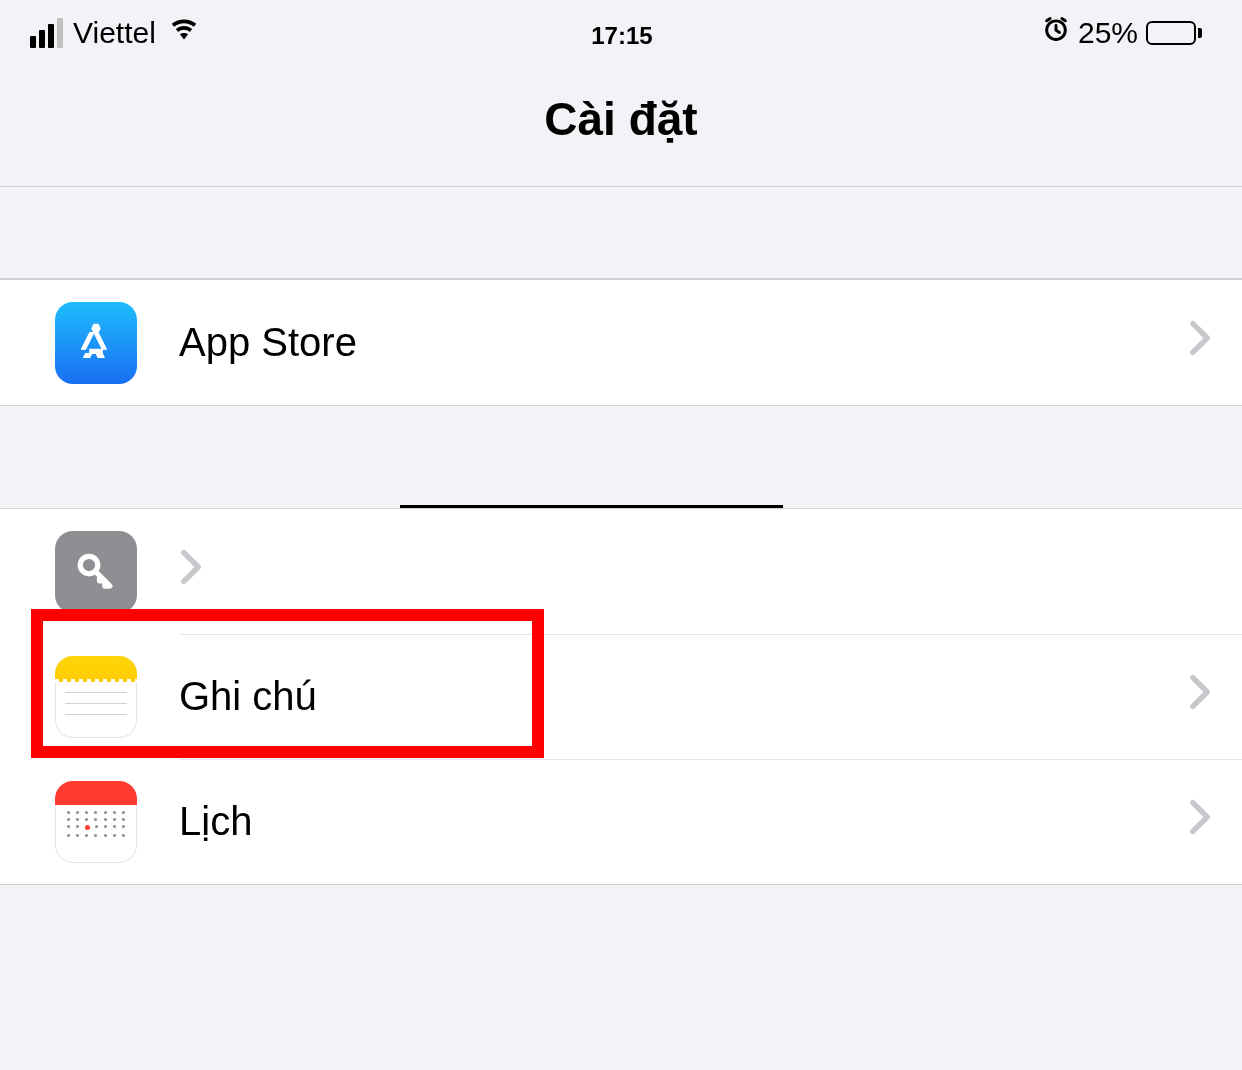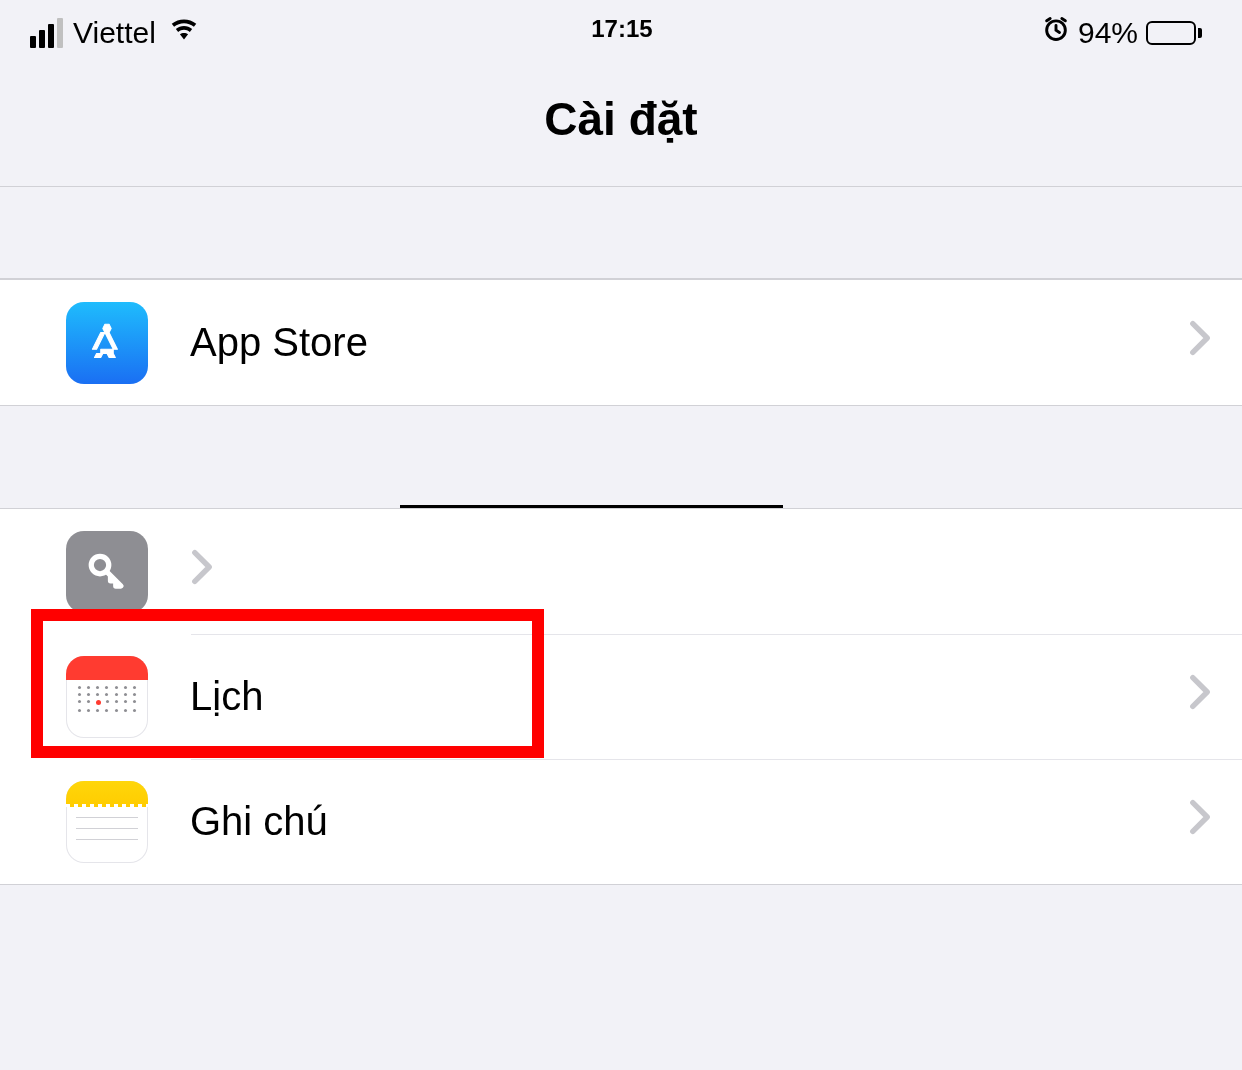--- a/index.html
+++ b/index.html
@@ -6,21 +6,21 @@
     body {
       font-family: -apple-system, BlinkMacSystemFont, 'Helvetica Neue', sans-serif;
       background: #f2f2f7;
       width: 1242px;
       height: 1070px;
       overflow: hidden;
     }
     .status-bar {
       display: flex;
       justify-content: space-between;
-      align-items: flex-start;
+      align-items: flex-end;
       padding: 15px 40px 10px 30px;
       background: #f2f2f7;
       font-size: 30px;
       font-weight: 500;
     }
     .status-left { display: flex; align-items: center; gap: 10px; }
     .status-right { display: flex; align-items: center; gap: 8px; }
     .signal-bars {
       display: flex;
       align-items: flex-end;
@@ -87,21 +87,20 @@
     }
     .underline {
       position: absolute;
       left: 400px;
       width: 383px;
       height: 3px;
       background: #000;
     }
     .section {
       background: #fff;
-      padding-left: 11px;
     }
     .row {
       display: flex;
       align-items: center;
       padding: 16px 30px 16px 55px;
       background: #fff;
       position: relative;
       min-height: 125px;
     }
     .row + .row::before {
@@ -261,21 +260,21 @@
   </div>
   <span class="time">17:15</span>
   <div class="status-right">
     <span class="alarm-icon">
       <svg viewBox="0 0 24 24" fill="#000">
           <circle cx="12" cy="13" r="8" fill="none" stroke="#000" stroke-width="2.5"></circle>
           <path d="M12 9v4l3 2" stroke="#000" stroke-width="2.5" stroke-linecap="round" fill="none"></path>
           <path d="M4 5l3-2M20 5l-3-2" stroke="#000" stroke-width="2.5" stroke-linecap="round"></path>
         </svg>
     </span>
-    <span class="battery-text">94%</span>
+    <span class="battery-text">25%</span>
     <span class="battery-icon">
       <span class="body"><span class="fill"></span></span>
       <span class="tip"></span>
     </span>
   </div>
 </div>
 
 <div class="header">
   <h1>Cài đặt</h1>
 </div>
@@ -303,69 +302,20 @@
 </div>
 
 <div class="section">
   <div class="row">
     <div class="app-icon icon-password">
       <svg viewBox="0 0 24 24" fill="#fff">
           <circle cx="8" cy="8" r="5" fill="none" stroke="#fff" stroke-width="3"></circle>
           <path d="M11 11l9 9-3 0 0-3-3 0 0-3" stroke="#fff" stroke-width="3" fill="none" stroke-linejoin="round"></path>
         </svg>
     </div>
-    <span class="chevron">
-      <svg viewBox="0 0 12 20" fill="none" stroke="#c7c7cc" stroke-width="3" stroke-linecap="round" stroke-linejoin="round">
-          <path d="M2 2l8 8-8 8"></path>
-        </svg>
-    </span>
-  </div>
-  <div class="row">
-    <div class="app-icon icon-calendar">
-      <div class="top"></div>
-      <div class="dots">
-        <div class="dotrow">
-            <span class="dot"></span>
-            <span class="dot"></span>
-            <span class="dot"></span>
-            <span class="dot"></span>
-            <span class="dot"></span>
-            <span class="dot"></span>
-            <span class="dot"></span>
-          </div>
-        <div class="dotrow">
-            <span class="dot"></span>
-            <span class="dot"></span>
-            <span class="dot"></span>
-            <span class="dot"></span>
-            <span class="dot"></span>
-            <span class="dot"></span>
-            <span class="dot"></span>
-          </div>
-        <div class="dotrow">
-            <span class="dot"></span>
-            <span class="dot"></span>
-            <span class="dot red"></span>
-            <span class="dot"></span>
-            <span class="dot"></span>
-            <span class="dot"></span>
-            <span class="dot"></span>
-          </div>
-        <div class="dotrow">
-            <span class="dot"></span>
-            <span class="dot"></span>
-            <span class="dot"></span>
-            <span class="dot"></span>
-            <span class="dot"></span>
-            <span class="dot"></span>
-            <span class="dot"></span>
-          </div>
-      </div>
-    </div>
-    <span class="label">Lịch</span>
     <span class="chevron">
       <svg viewBox="0 0 12 20" fill="none" stroke="#c7c7cc" stroke-width="3" stroke-linecap="round" stroke-linejoin="round">
           <path d="M2 2l8 8-8 8"></path>
         </svg>
     </span>
   </div>
   <div class="row">
     <div class="app-icon icon-notes">
       <div class="top"></div>
       <div class="lines">
@@ -374,15 +324,64 @@
           <div></div>
         </div>
     </div>
     <span class="label">Ghi chú</span>
     <span class="chevron">
       <svg viewBox="0 0 12 20" fill="none" stroke="#c7c7cc" stroke-width="3" stroke-linecap="round" stroke-linejoin="round">
           <path d="M2 2l8 8-8 8"></path>
         </svg>
     </span>
   </div>
+  <div class="row">
+    <div class="app-icon icon-calendar">
+      <div class="top"></div>
+      <div class="dots">
+        <div class="dotrow">
+            <span class="dot"></span>
+            <span class="dot"></span>
+            <span class="dot"></span>
+            <span class="dot"></span>
+            <span class="dot"></span>
+            <span class="dot"></span>
+            <span class="dot"></span>
+          </div>
+        <div class="dotrow">
+            <span class="dot"></span>
+            <span class="dot"></span>
+            <span class="dot"></span>
+            <span class="dot"></span>
+            <span class="dot"></span>
+            <span class="dot"></span>
+            <span class="dot"></span>
+          </div>
+        <div class="dotrow">
+            <span class="dot"></span>
+            <span class="dot"></span>
+            <span class="dot red"></span>
+            <span class="dot"></span>
+            <span class="dot"></span>
+            <span class="dot"></span>
+            <span class="dot"></span>
+          </div>
+        <div class="dotrow">
+            <span class="dot"></span>
+            <span class="dot"></span>
+            <span class="dot"></span>
+            <span class="dot"></span>
+            <span class="dot"></span>
+            <span class="dot"></span>
+            <span class="dot"></span>
+          </div>
+      </div>
+    </div>
+    <span class="label">Lịch</span>
+    <span class="chevron">
+      <svg viewBox="0 0 12 20" fill="none" stroke="#c7c7cc" stroke-width="3" stroke-linecap="round" stroke-linejoin="round">
+          <path d="M2 2l8 8-8 8"></path>
+        </svg>
+    </span>
+  </div>
 </div>
 
 <div class="highlight-box" style="left:31px; top:609px; width:513px; height:149px;"></div>
 
 </body></html>

